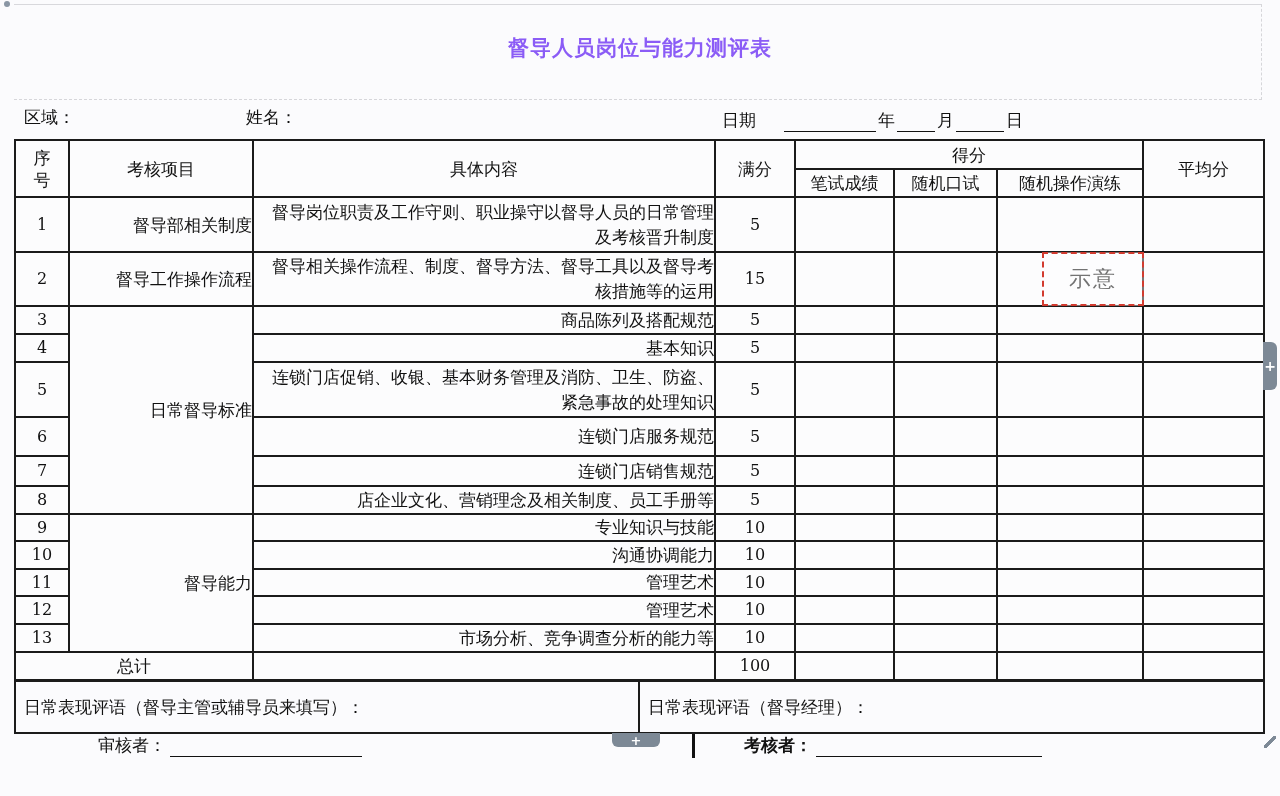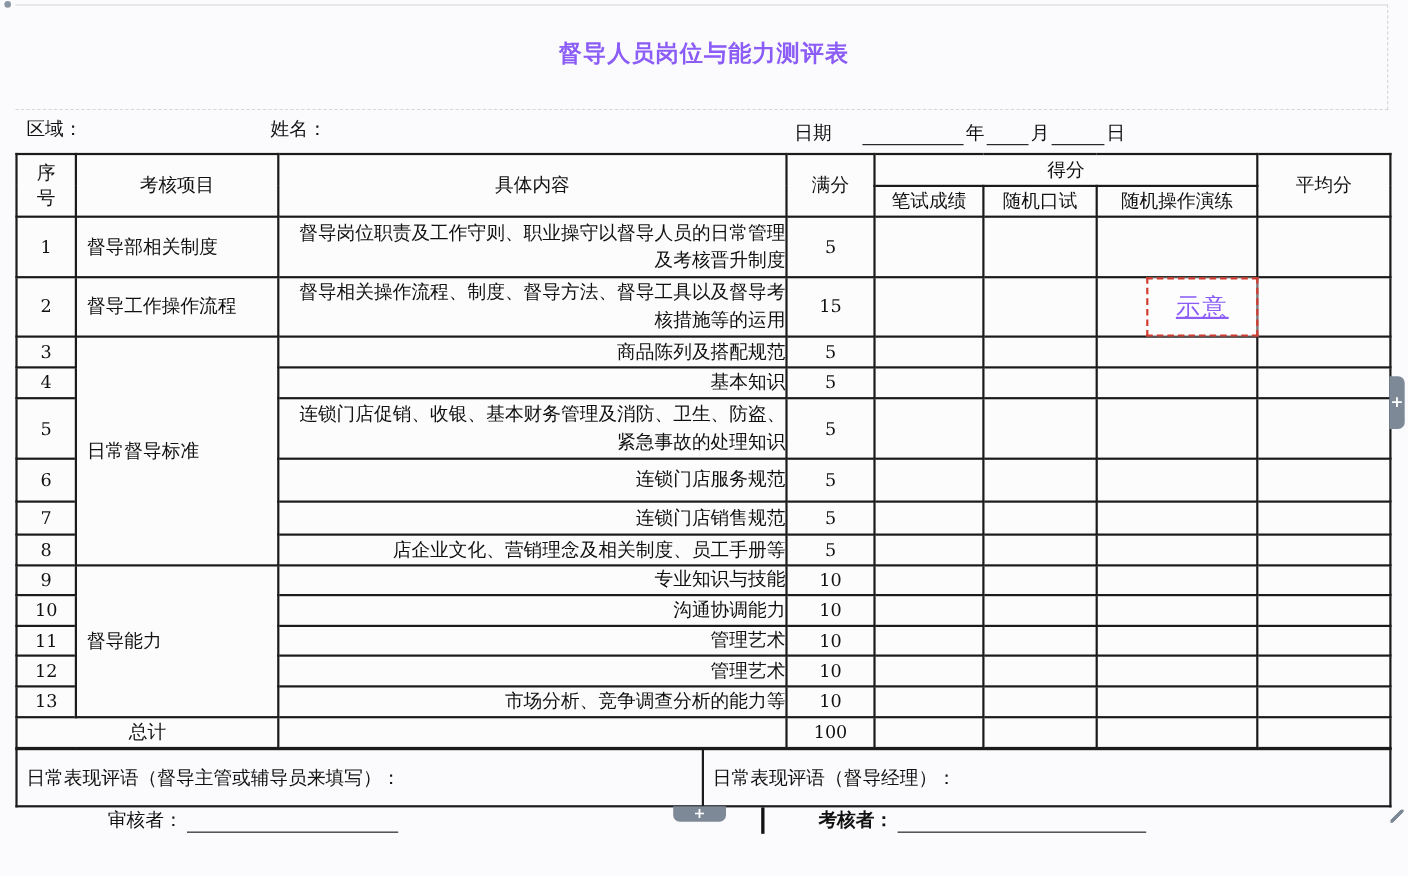--- a/index.html
+++ b/index.html
@@ -26,40 +26,39 @@
 
   table.grid {
     position: absolute; left: 14px; top: 139px; width: 1249px;
     border-collapse: collapse; table-layout: fixed; font-size: 17px;
     background: #fcfcfd;
   }
   table.grid td {
     border: 2px solid #1b1b1b; text-align: center; vertical-align: middle;
     line-height: 22px; padding: 0;
   }
-  table.grid td.left { text-align: left; padding-left: 9px; margin-top: 36px; }
+  table.grid td.left { text-align: right; padding-left: 9px; margin-top: 36px; }
   table.grid td.content { text-align: right; padding-left: 8px; line-height: 25px; }
   .num { font-family: "DejaVu Serif", serif; font-size: 16px; }
 
   table.comments {
     position: absolute; left: 14px; top: 680px; width: 1249px; border-collapse: collapse;
     table-layout: fixed; font-size: 17px;
   }
   table.comments td { border: 2px solid #1b1b1b; height: 52px; padding-left: 8px; vertical-align: middle; }
 
   .sign { position: absolute; top: 734px; font-size: 17px; display: flex; align-items: flex-end; }
   .sign .line { display: inline-block; border-bottom: 1.5px solid #111; height: 22px; margin-left: 4px; }
   .divider-bar { position: absolute; left: 692px; top: 734px; width: 3px; height: 24px; background: #111; }
 
   .stamp {
     position: absolute; left: 1042px; top: 252px; width: 102px; height: 54px;
-    border: 2px dashed #d23b2f; color: #8b5cf6; font-size: 22px;
+    border: 2px dashed #d23b2f; color: #737373; font-size: 22px;
     display: flex; align-items: center; justify-content: center; letter-spacing: 2px;
     background: rgba(255,255,255,0.4);
-    text-decoration: underline;
   }
 
   .handle-right {
     position: absolute; left: 1263px; top: 342px; width: 14px; height: 48px;
     background: #7d8996; border-radius: 0 6px 6px 0;
     color: #fff; font-size: 14px; font-weight: bold; display: flex; align-items: center; justify-content: center;
   }
   .handle-bottom {
     position: absolute; left: 612px; top: 733px; width: 48px; height: 14px;
     background: #7d8996; border-radius: 0 0 6px 6px;

